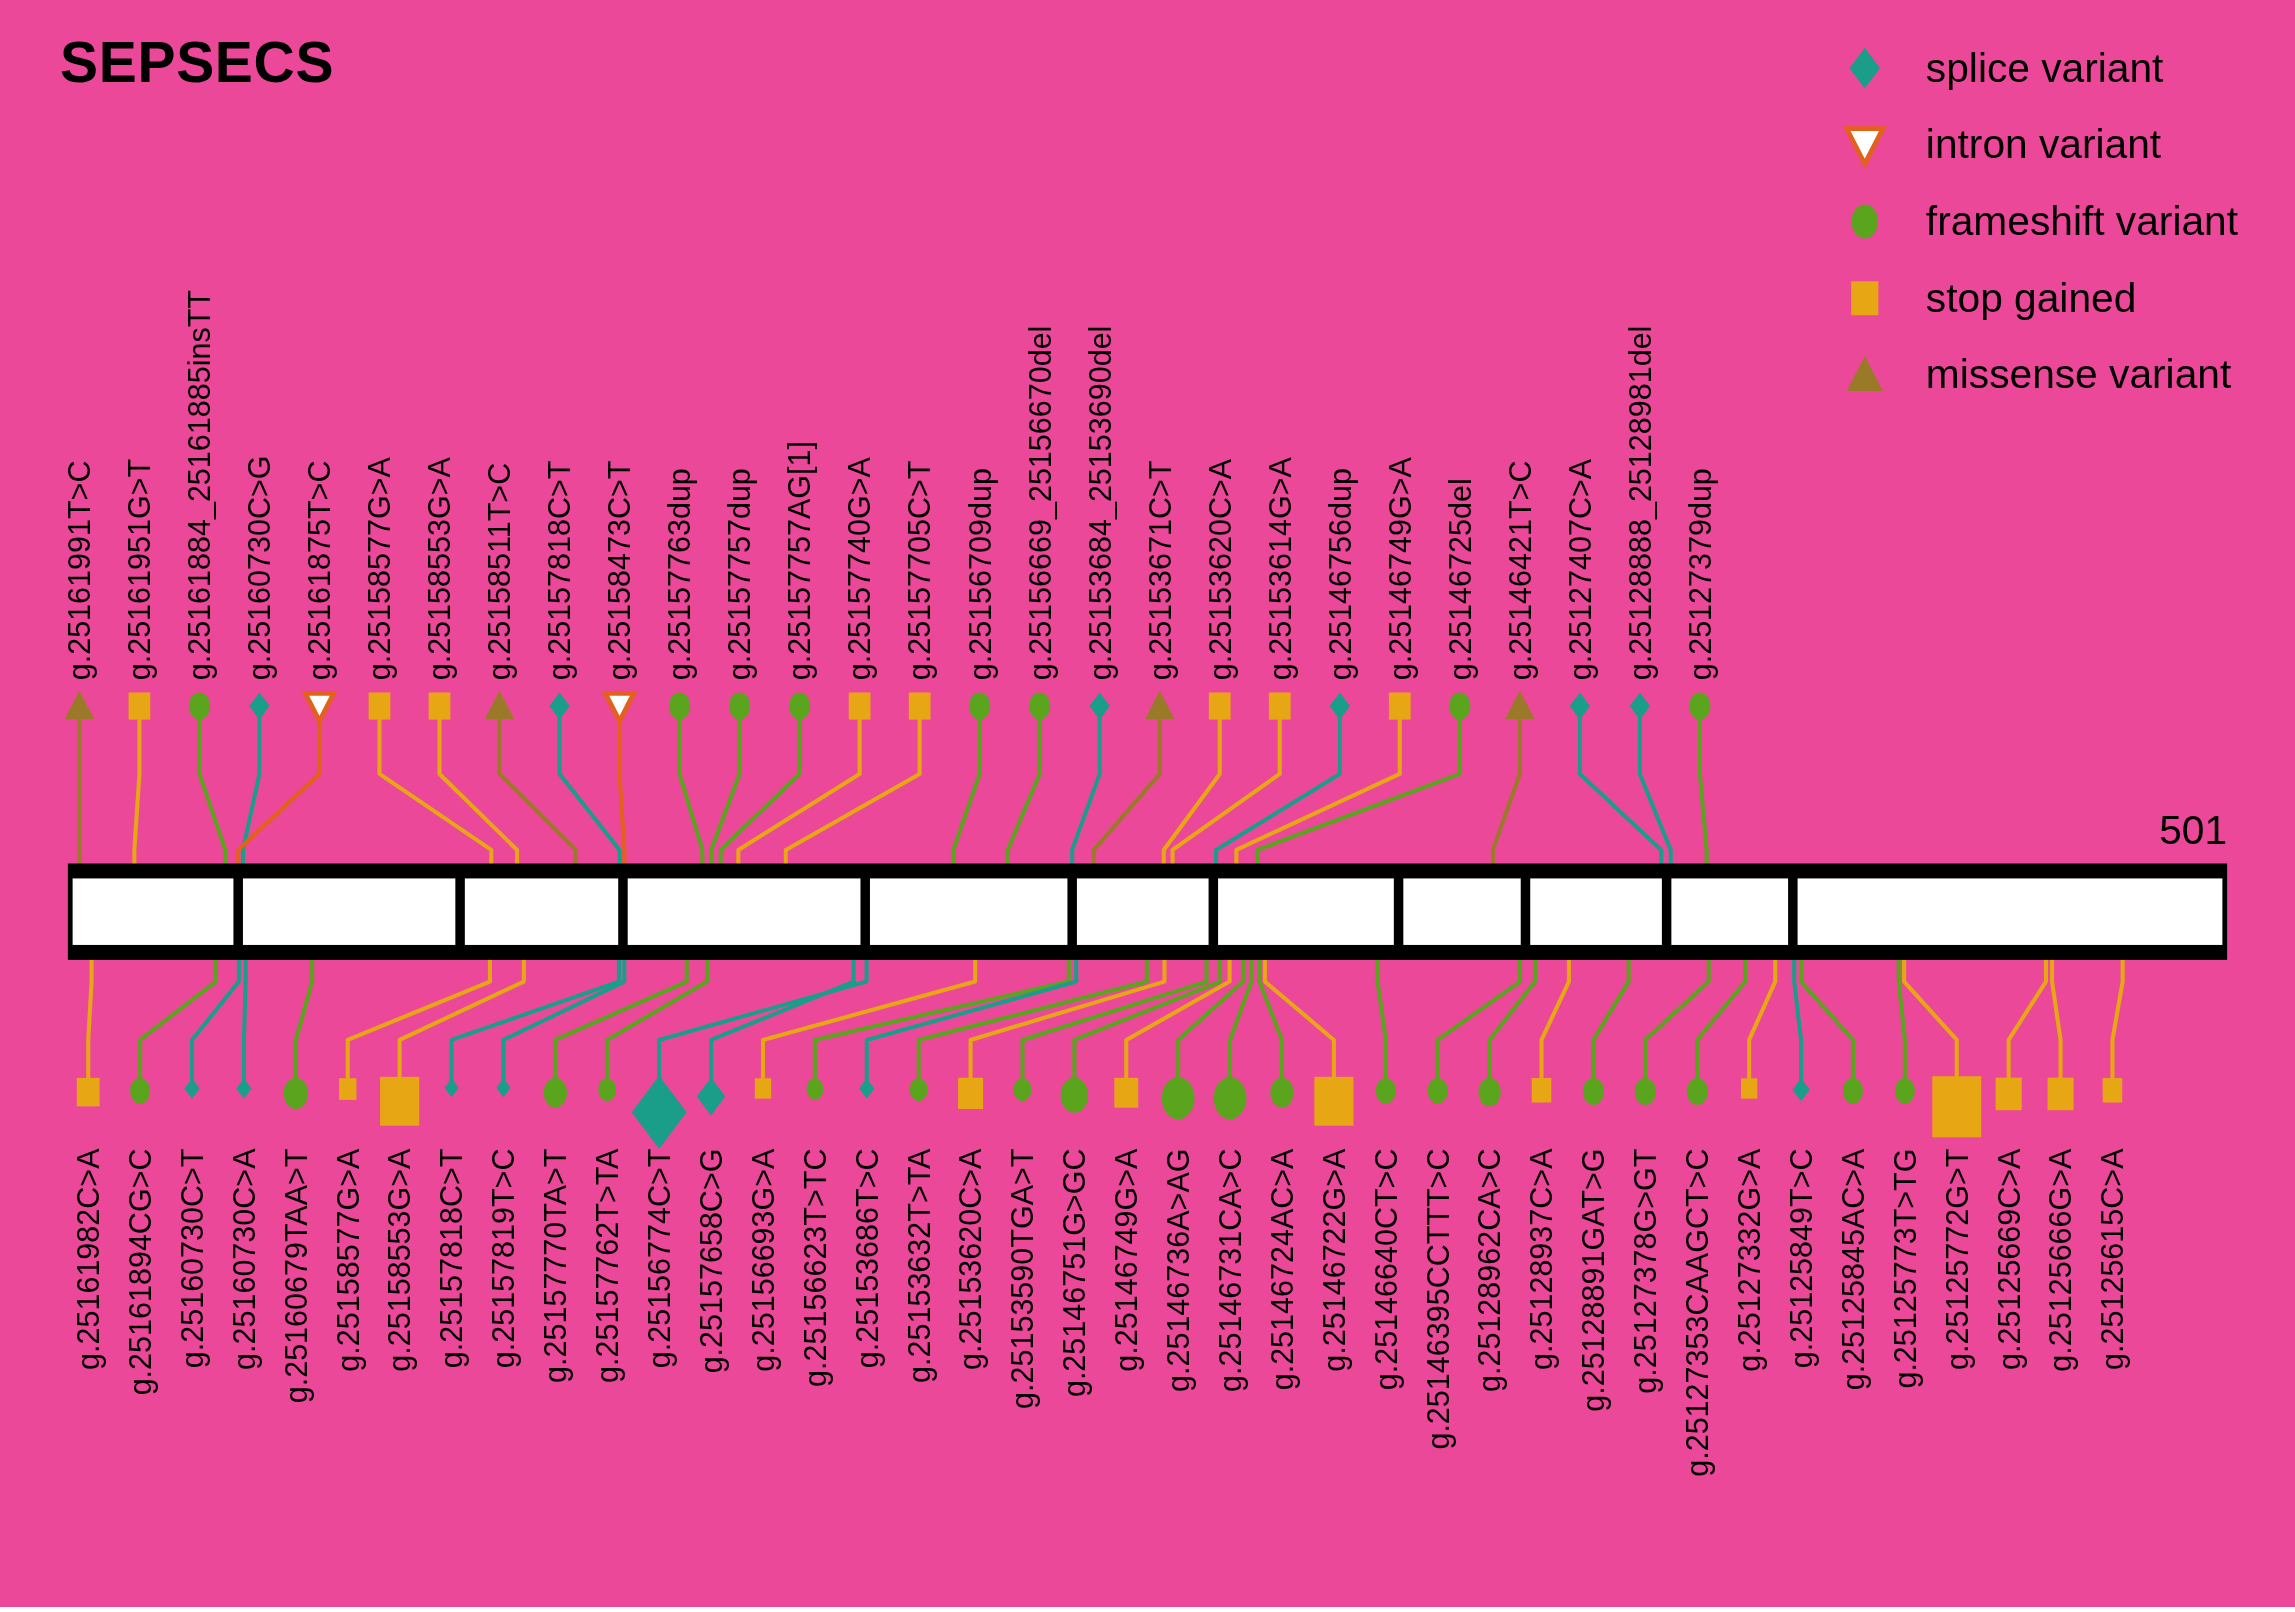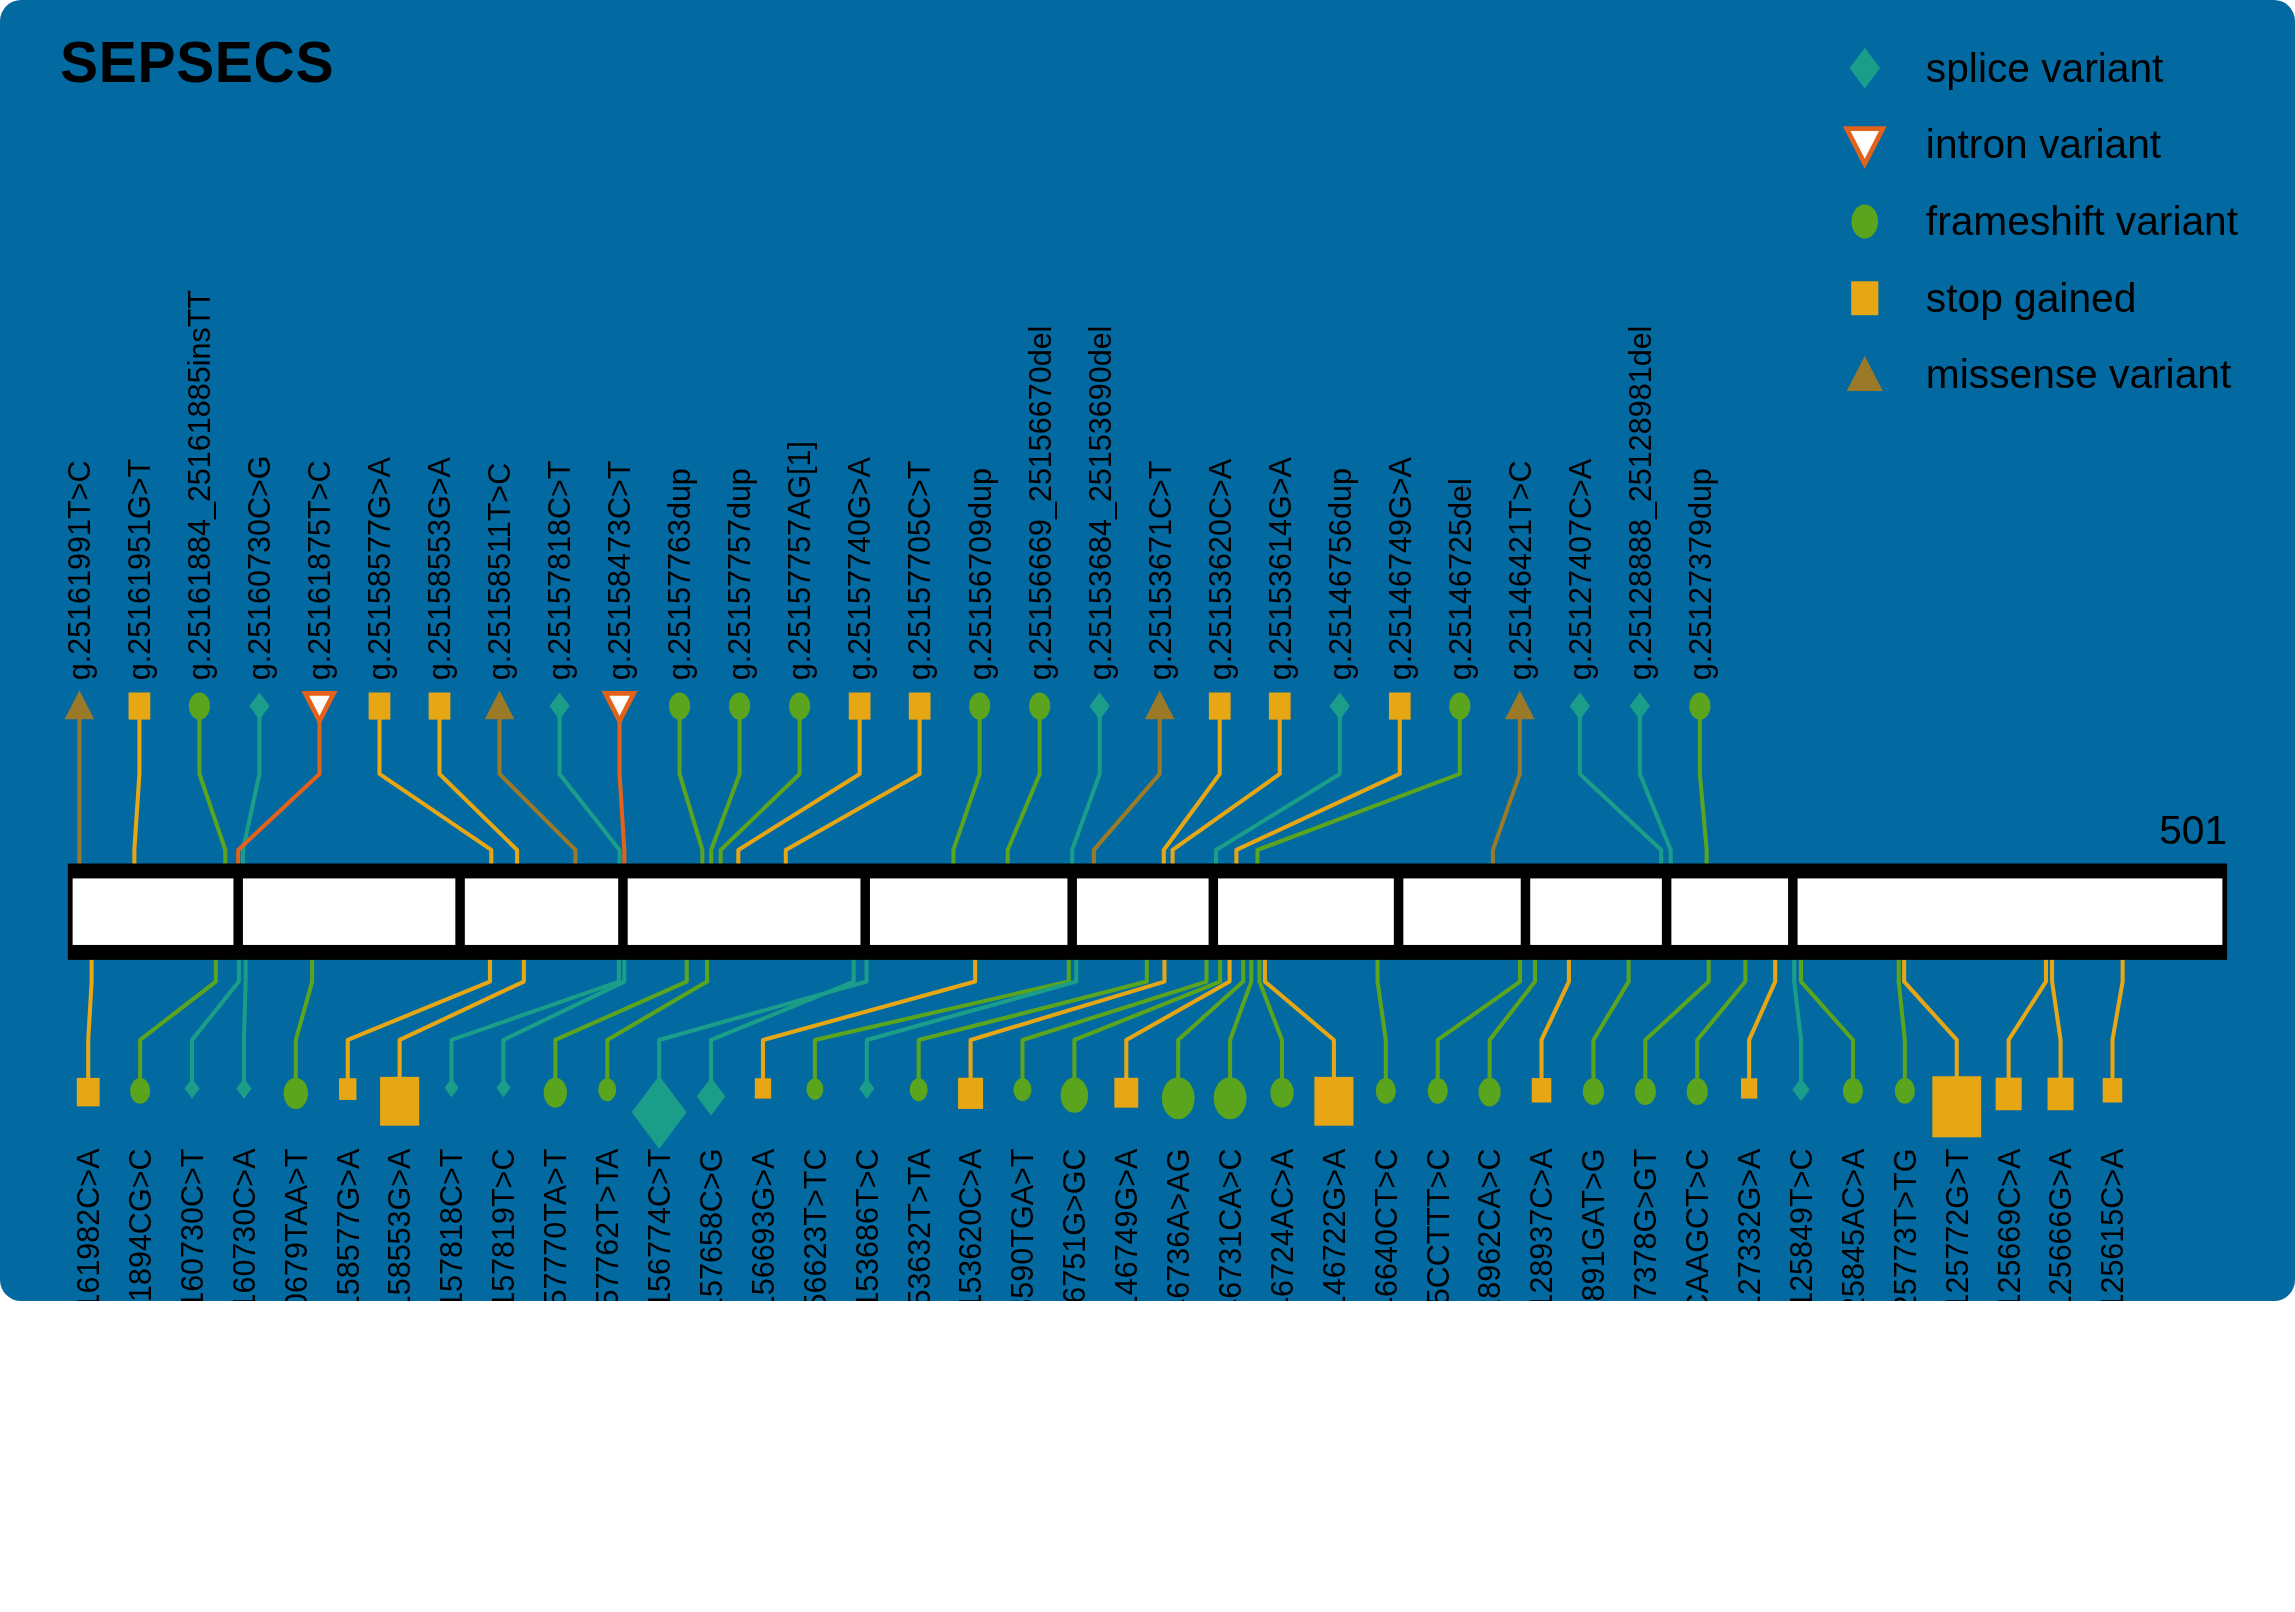--- a/index.html
+++ b/index.html
@@ -1,17 +1,17 @@
 <!DOCTYPE html>
 <html style="font-size:11px"><head>
 <meta charset="utf-8">
 <style>
   html,body{margin:0;padding:0;background:#ffffff;}
-  .page{position:relative;width:2295px;height:1301px;background:#0369a1;overflow:hidden;
-        font-family:"Liberation Sans", sans-serif;border-radius:21px;}
+  .page{position:relative;width:2295px;height:1607px;background:#ec4899;overflow:hidden;
+        font-family:"Liberation Sans", sans-serif;}
   .title{position:absolute;left:60px;top:28.5px;font-size:57px;font-weight:bold;color:#000;
          letter-spacing:0.7px;}
   svg{position:absolute;left:0;top:0;}
   text{font-family:"Liberation Sans", sans-serif;}
 </style>
 </head>
 <body>
 
 <div class="page">
   <div class="title">SEPSECS</div>

